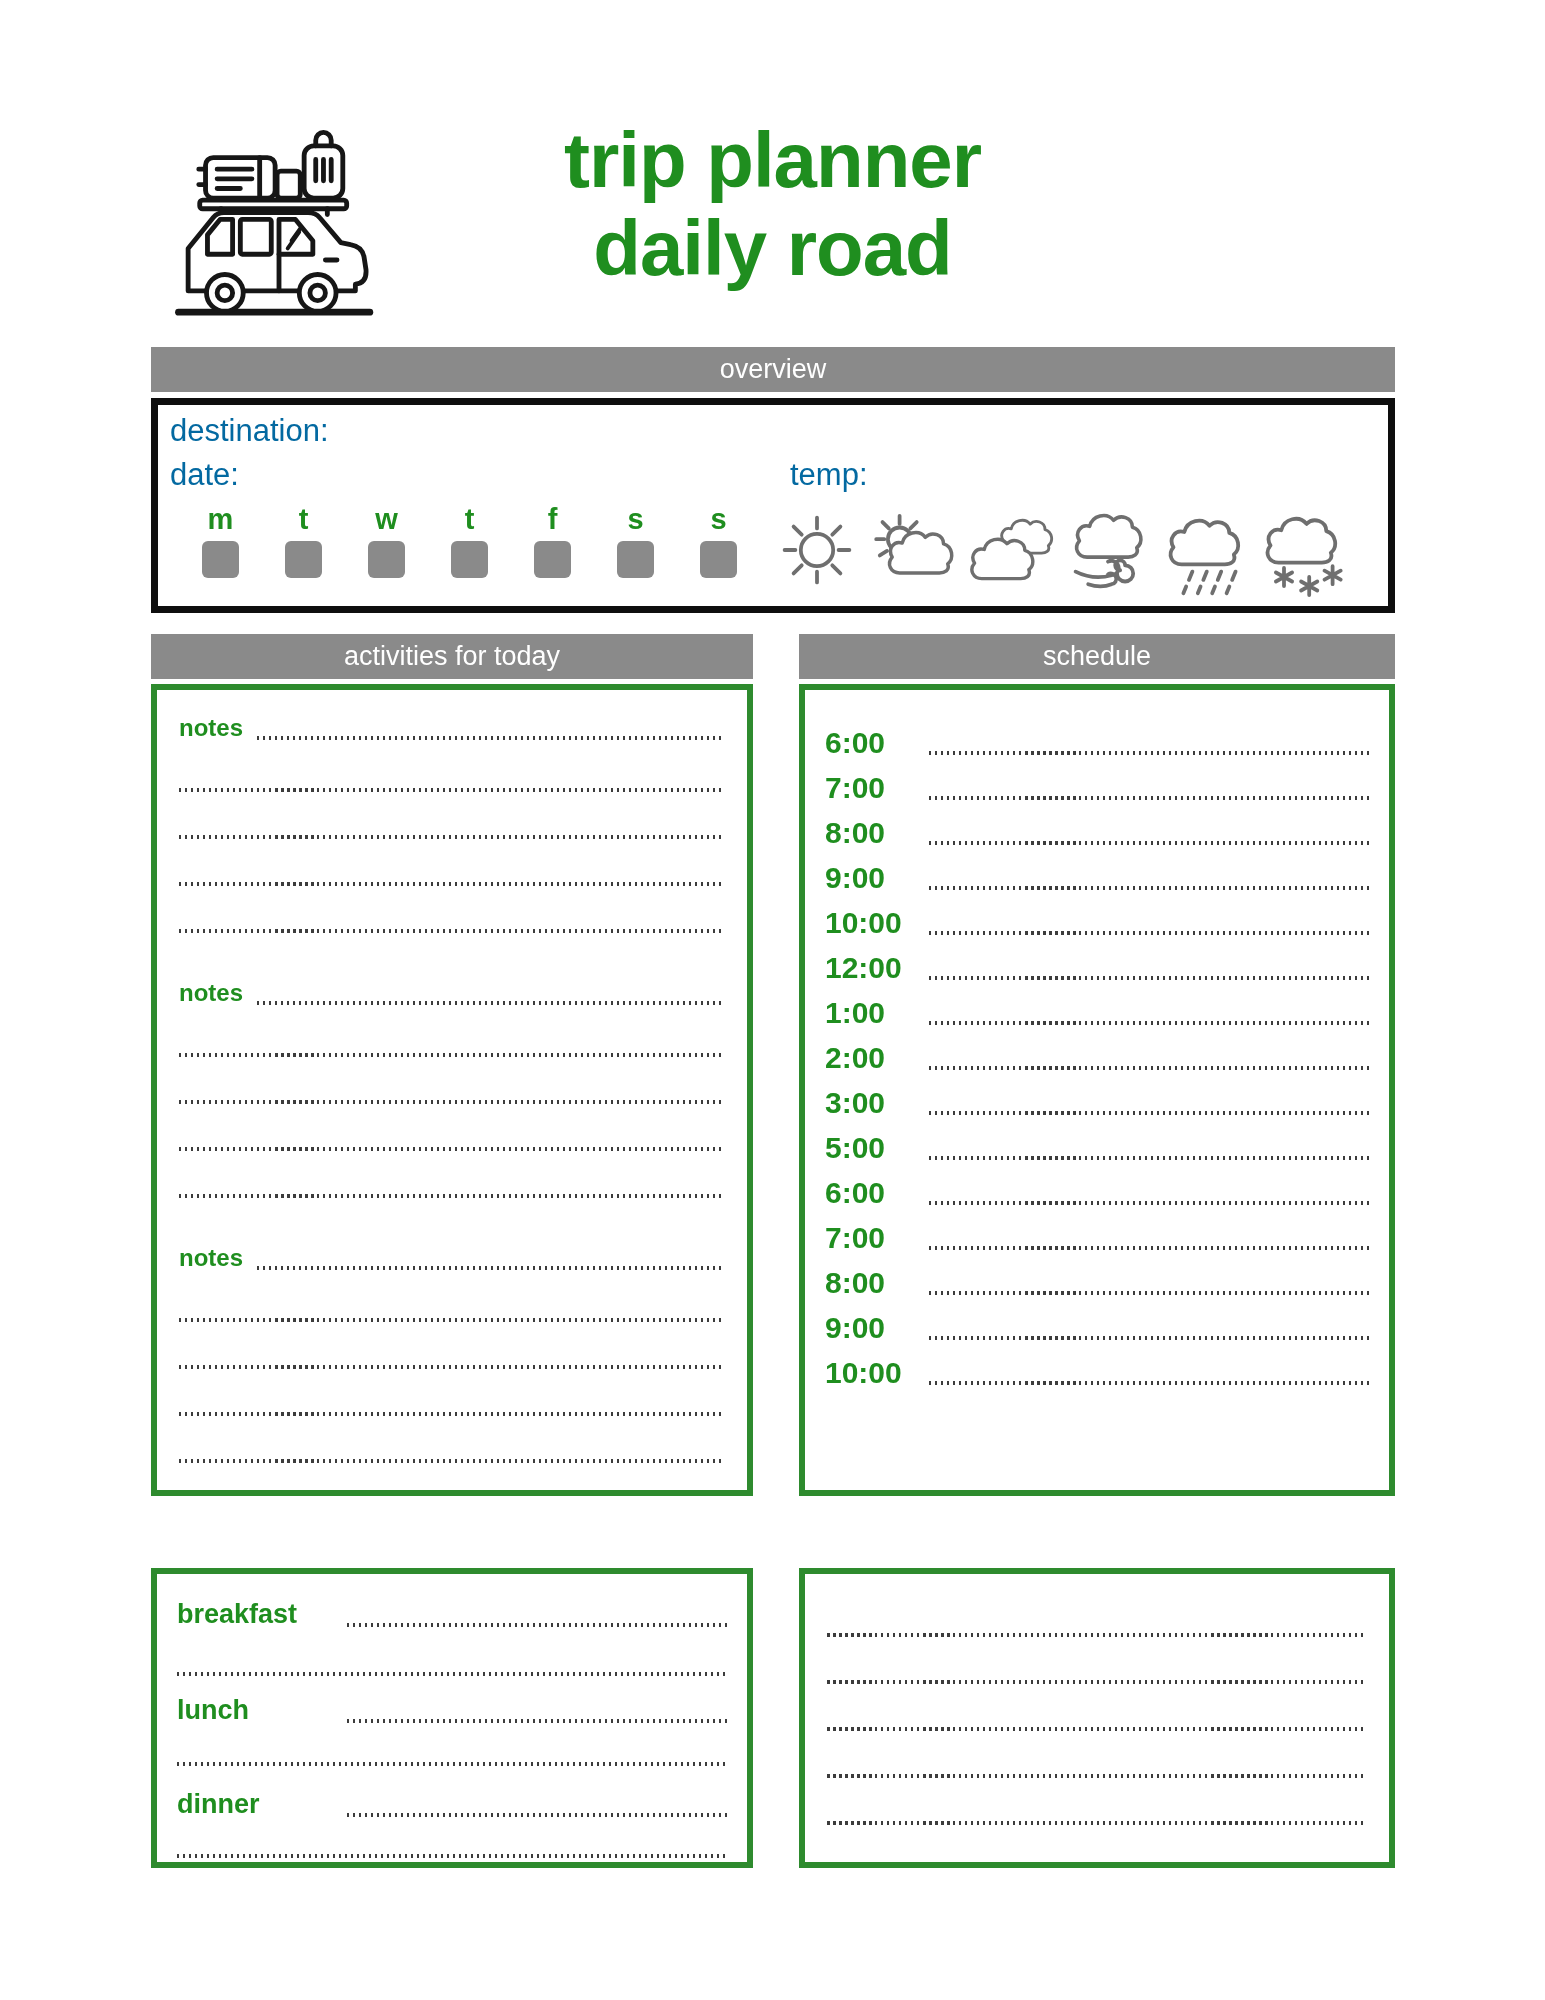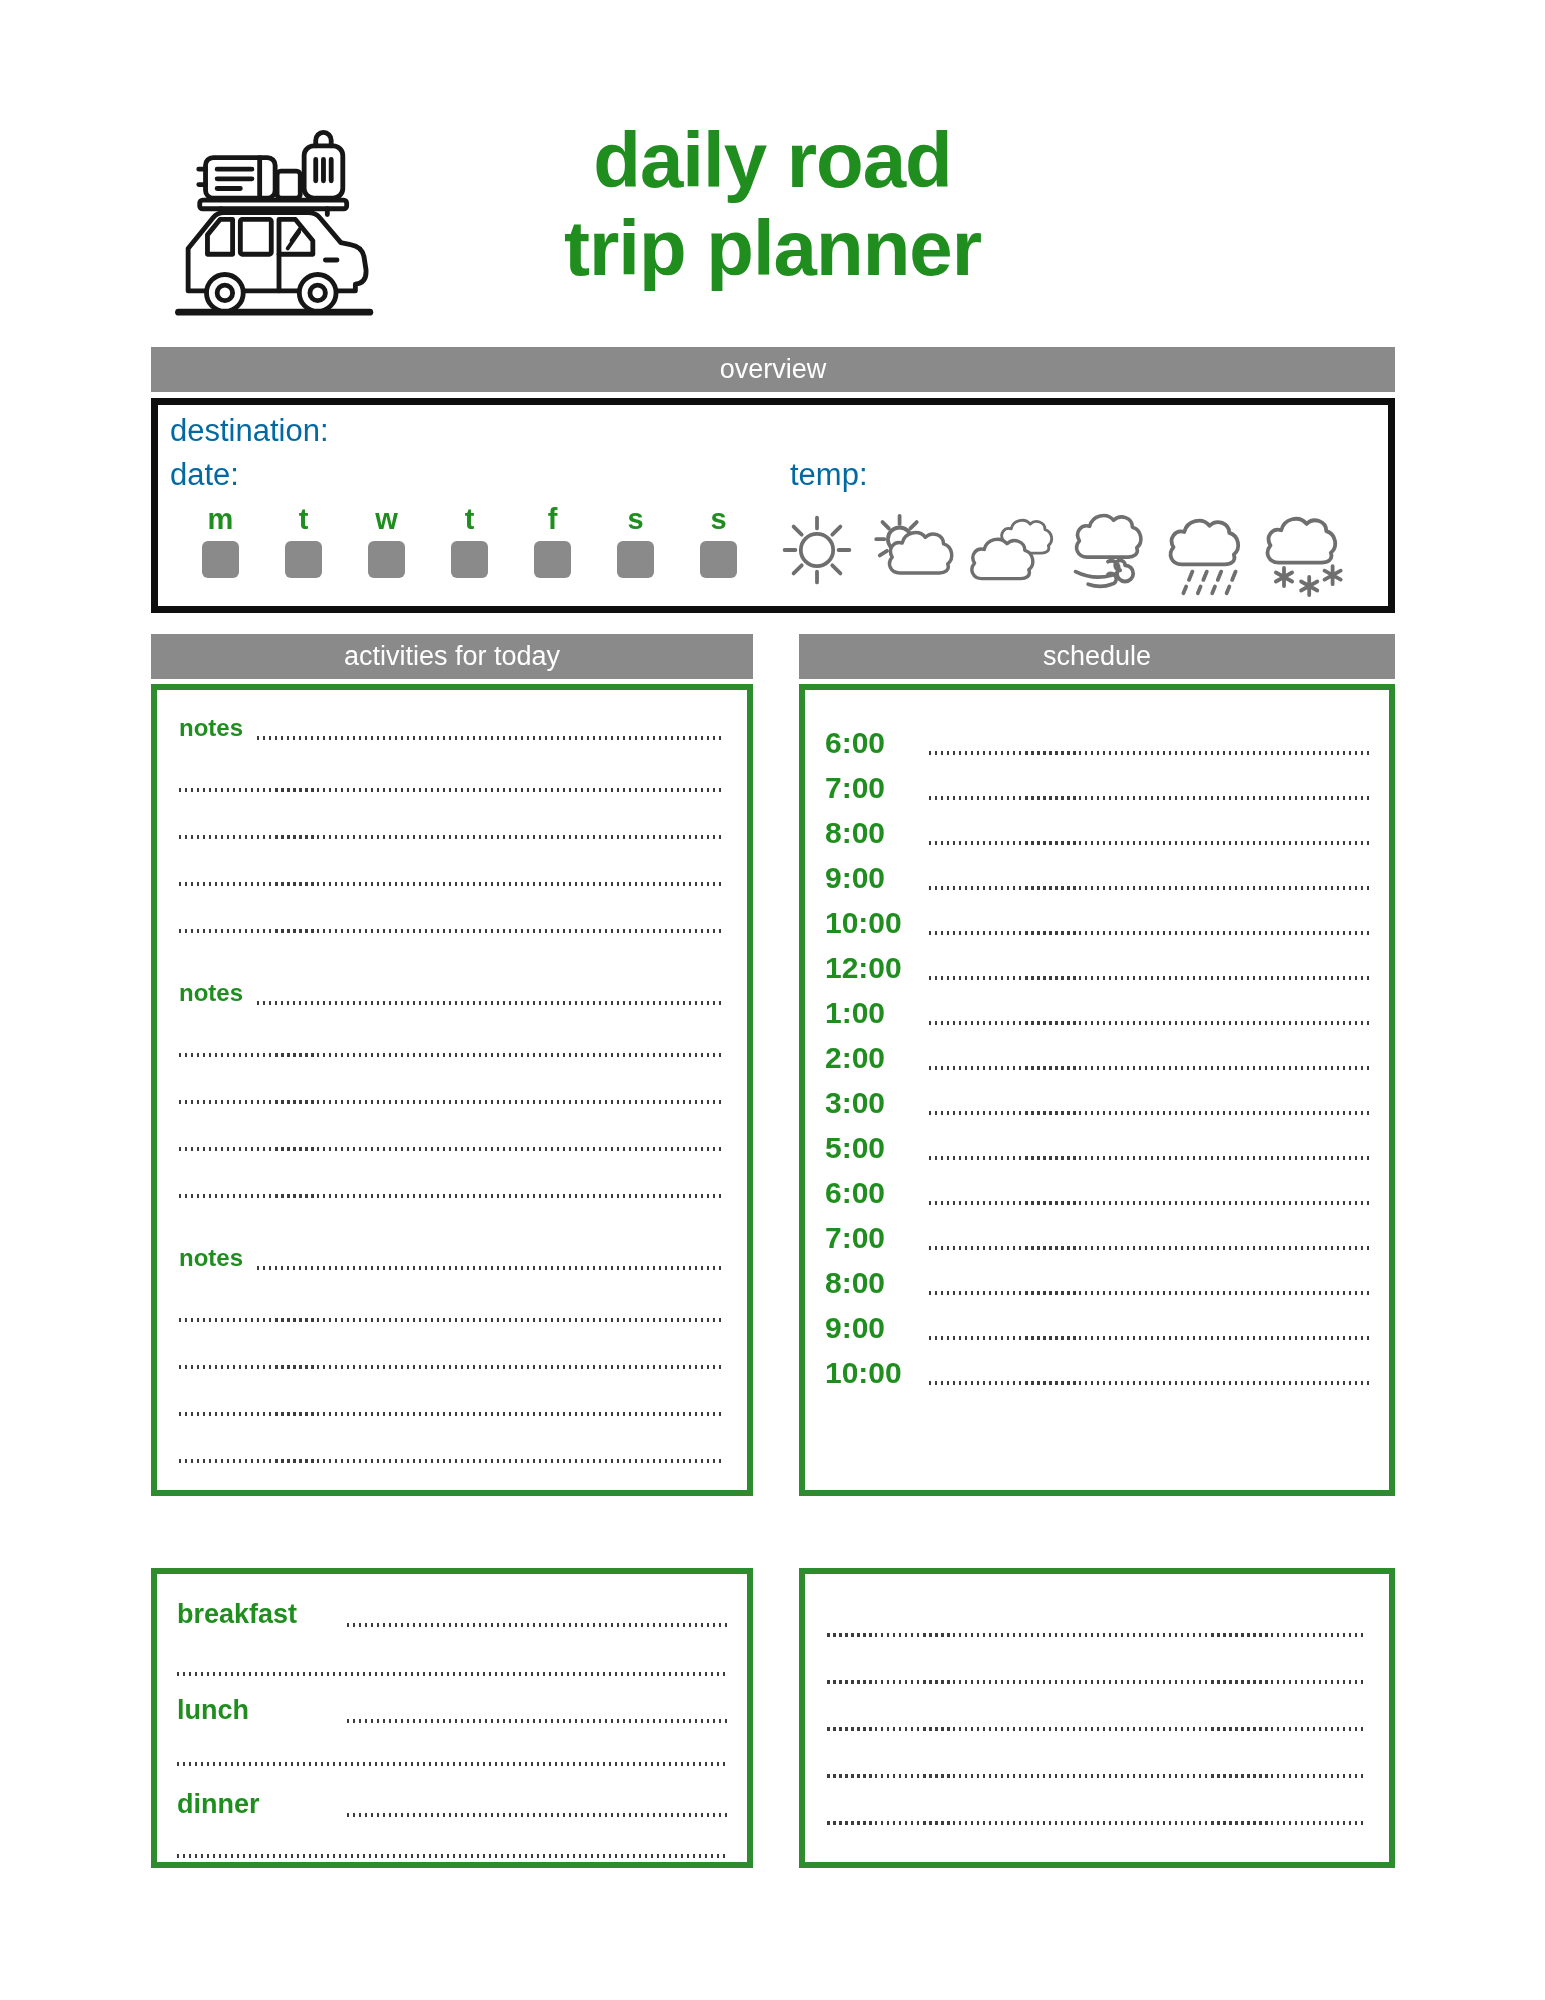--- a/index.html
+++ b/index.html
@@ -98,22 +98,22 @@
     <path d="M120 146 V110 h17 L155 132 v14 Z" fill="#ffffff"></path>
     <path d="M133 132 l10 -14 M129 140 l12 -17" stroke-width="4"></path>
     <path d="M120 146 V184 M168 152 h12"></path>
     <circle cx="64" cy="186" r="19" fill="#ffffff"></circle>
     <circle cx="64" cy="186" r="8"></circle>
     <circle cx="160" cy="186" r="19" fill="#ffffff"></circle>
     <circle cx="160" cy="186" r="8"></circle>
   </svg>
 
   <div class="title">
+    <div>trip planner</div>
     <div>daily road</div>
-    <div>trip planner</div>
   </div>
 
   <div class="bar" id="bar-overview">
     <span>overview</span>
   </div>
 
   <div class="overview-box">
     <div class="olabel o-dest">destination:</div>
     <div class="olabel o-date">date:</div>
     <div class="olabel o-temp">temp:</div>

